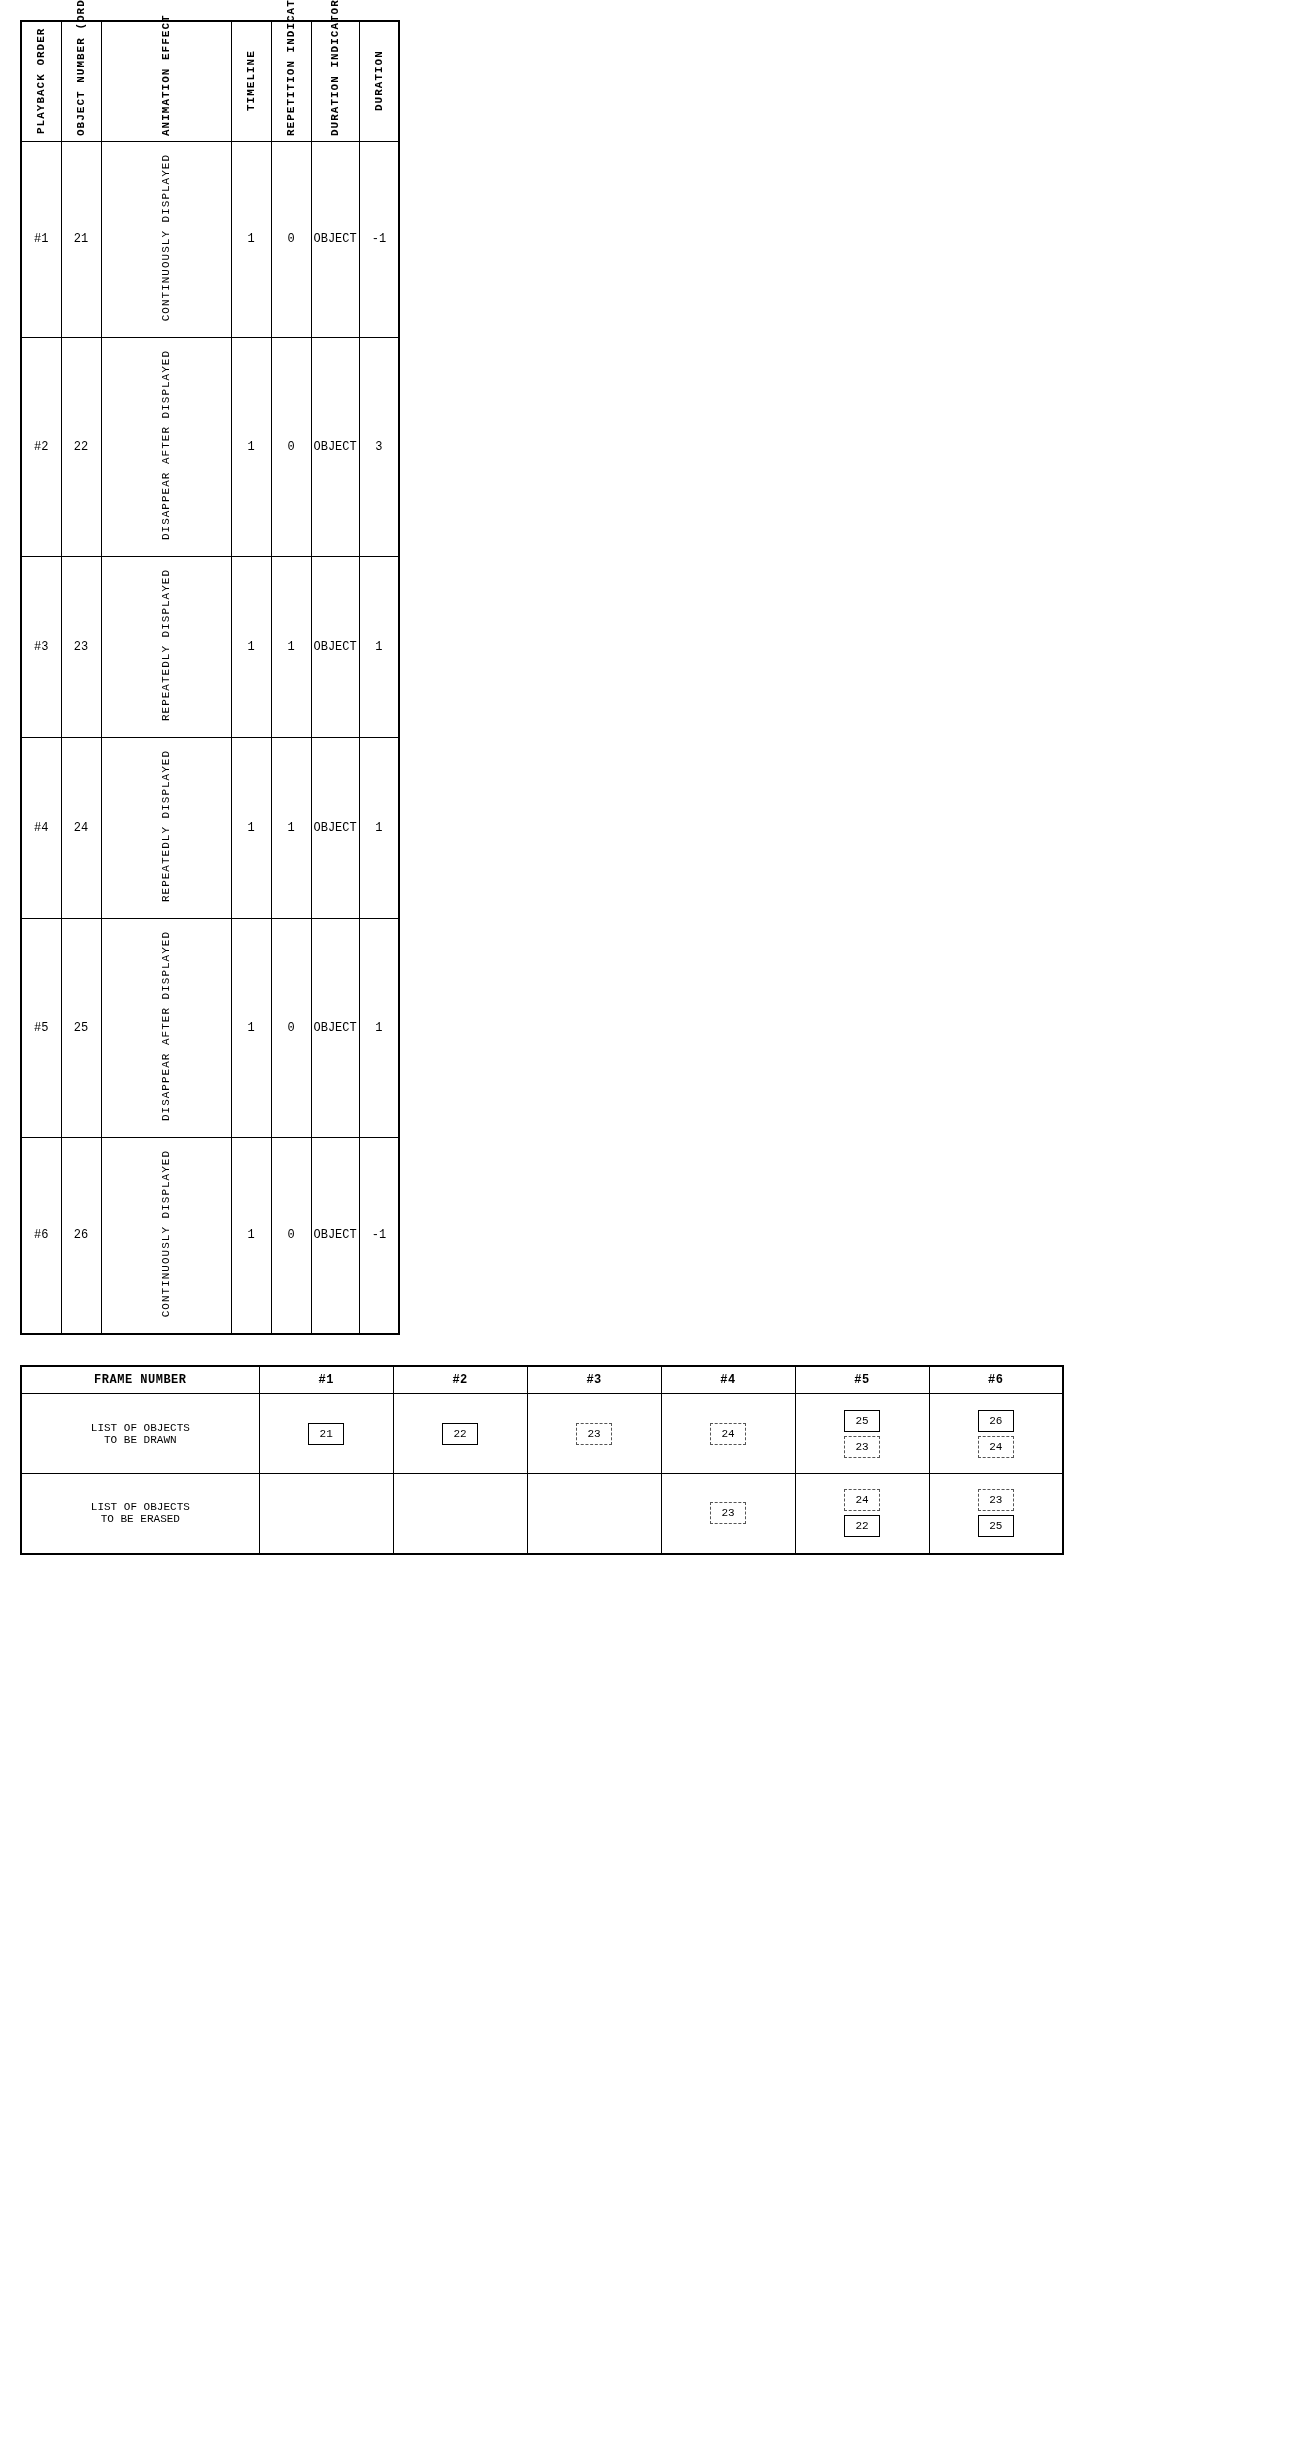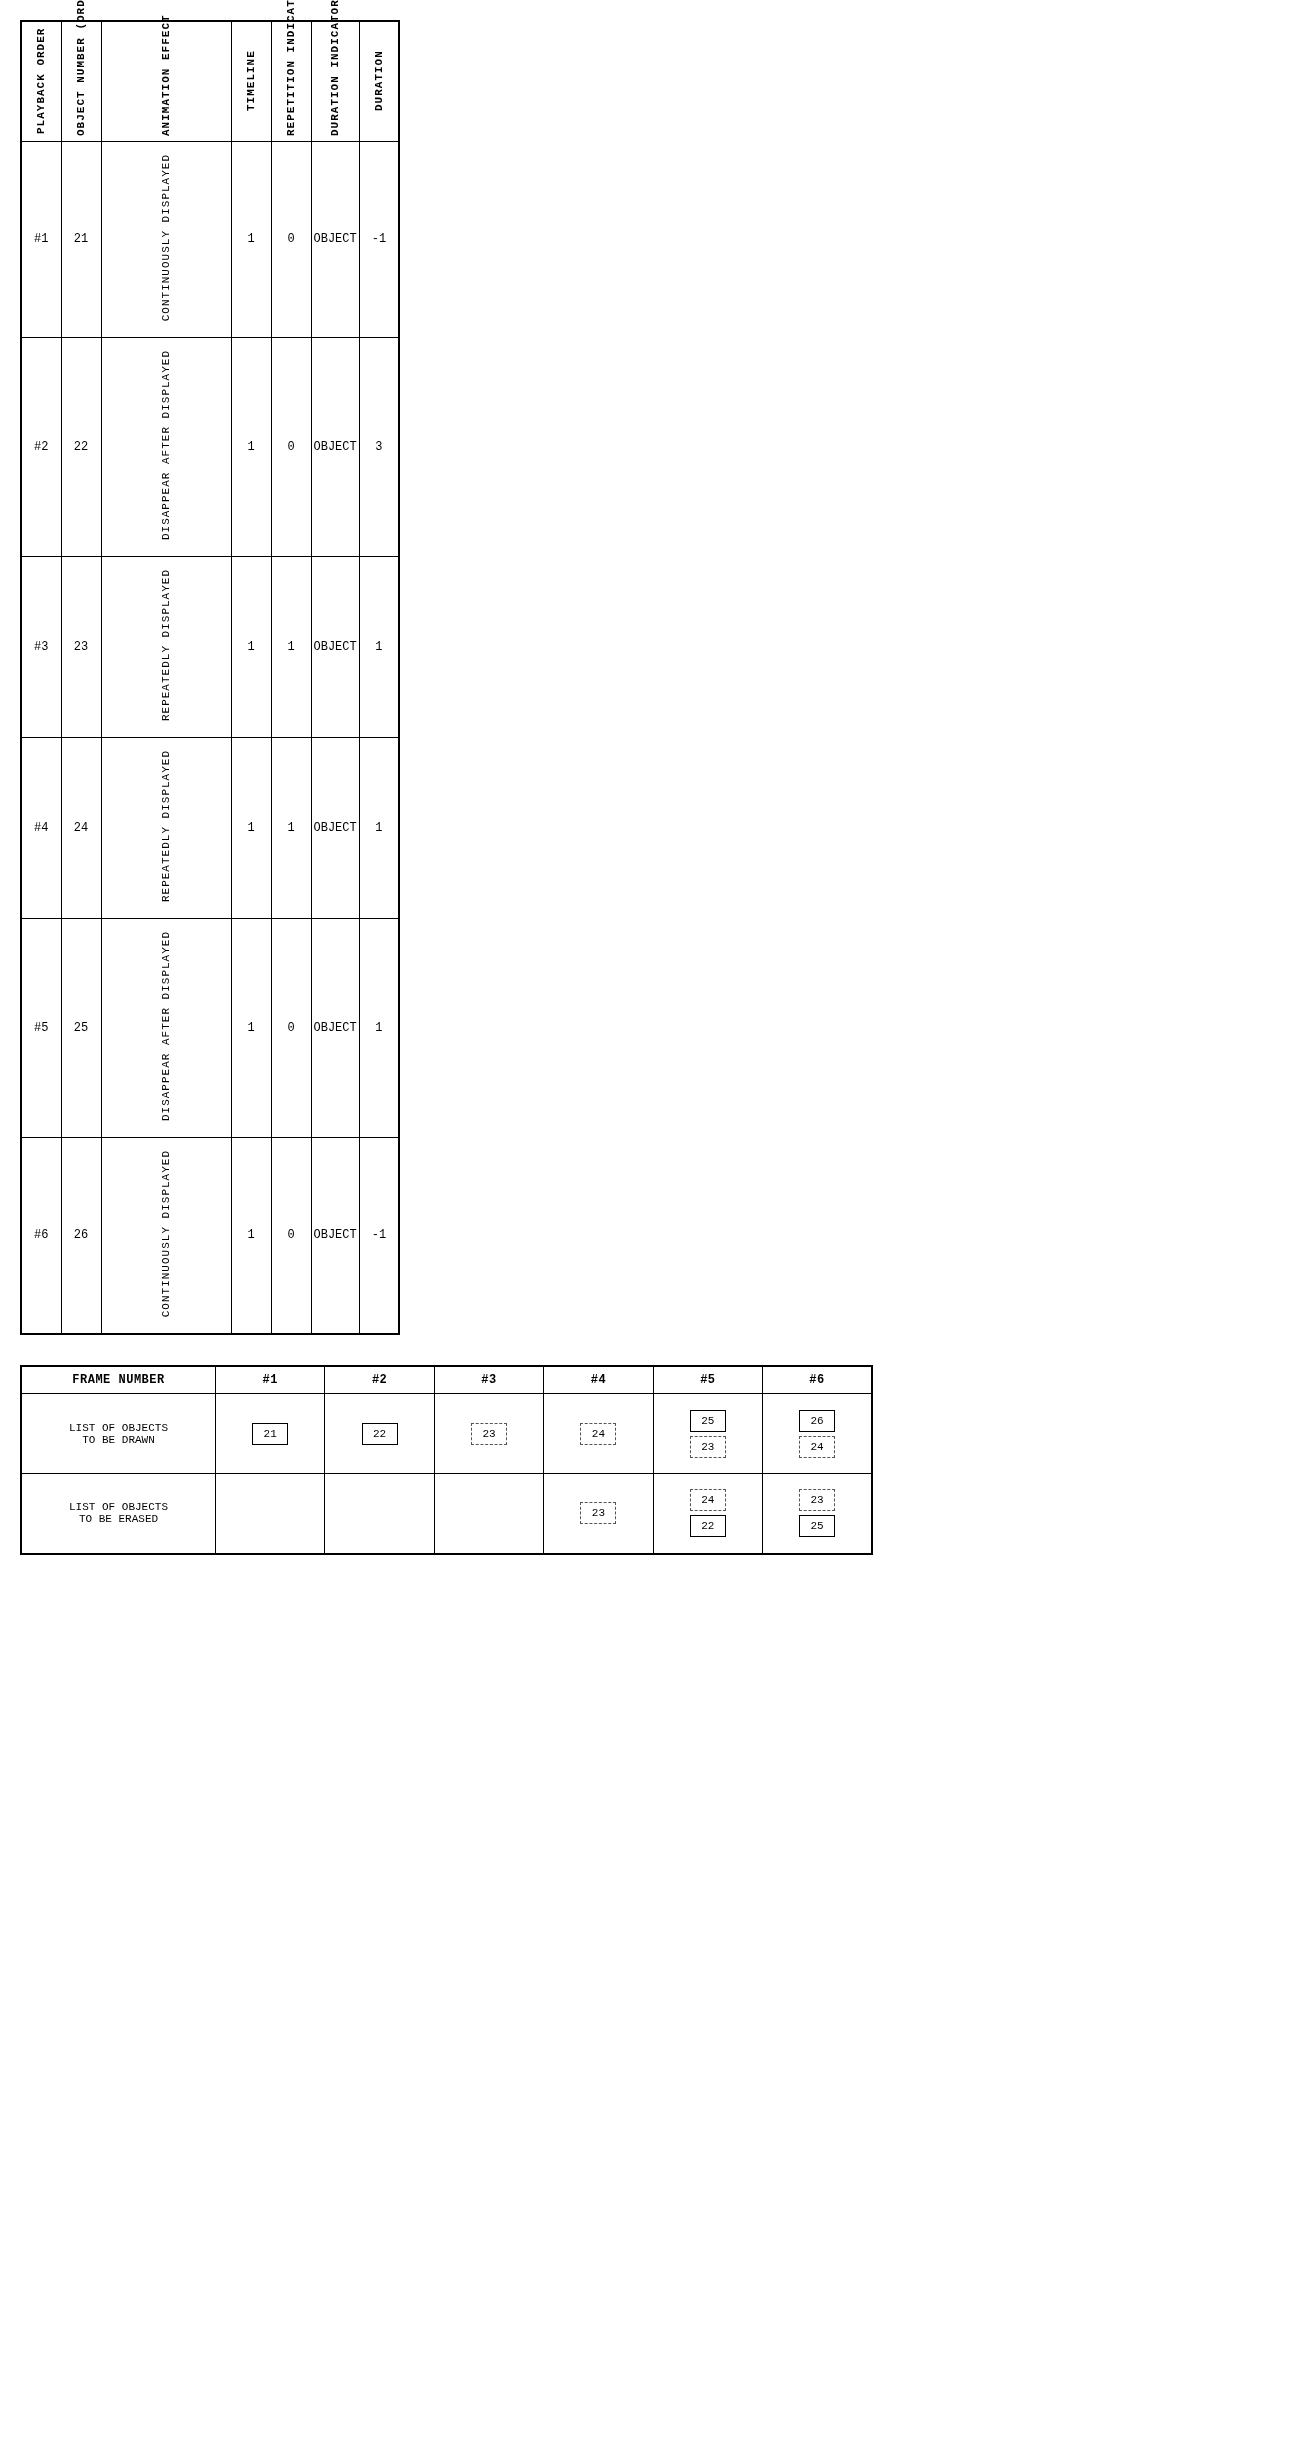--- a/index.html
+++ b/index.html
@@ -73,21 +73,21 @@
     .col-duration { width: 42px; }
 
     
     .fig5-container {
       margin-top: 20px;
     }
 
     .fig5-table {
       border-collapse: collapse;
       border: 2px solid #000;
-      width: 853px;
+      width: 1044px;
       padding-left: 44px;
     }
 
     .fig5-table th,
     .fig5-table td {
       border: 1.5px solid #000;
       text-align: center;
       vertical-align: middle;
       padding: 6px 4px;
       font-family: 'Courier New', Courier, monospace;

